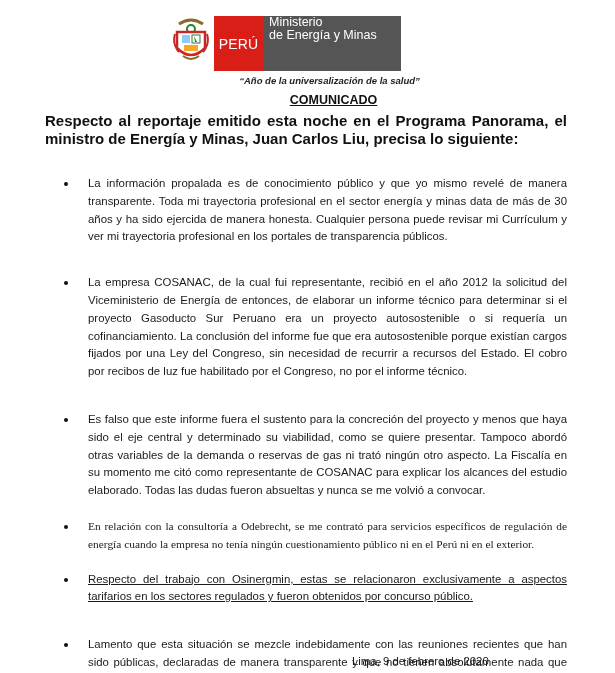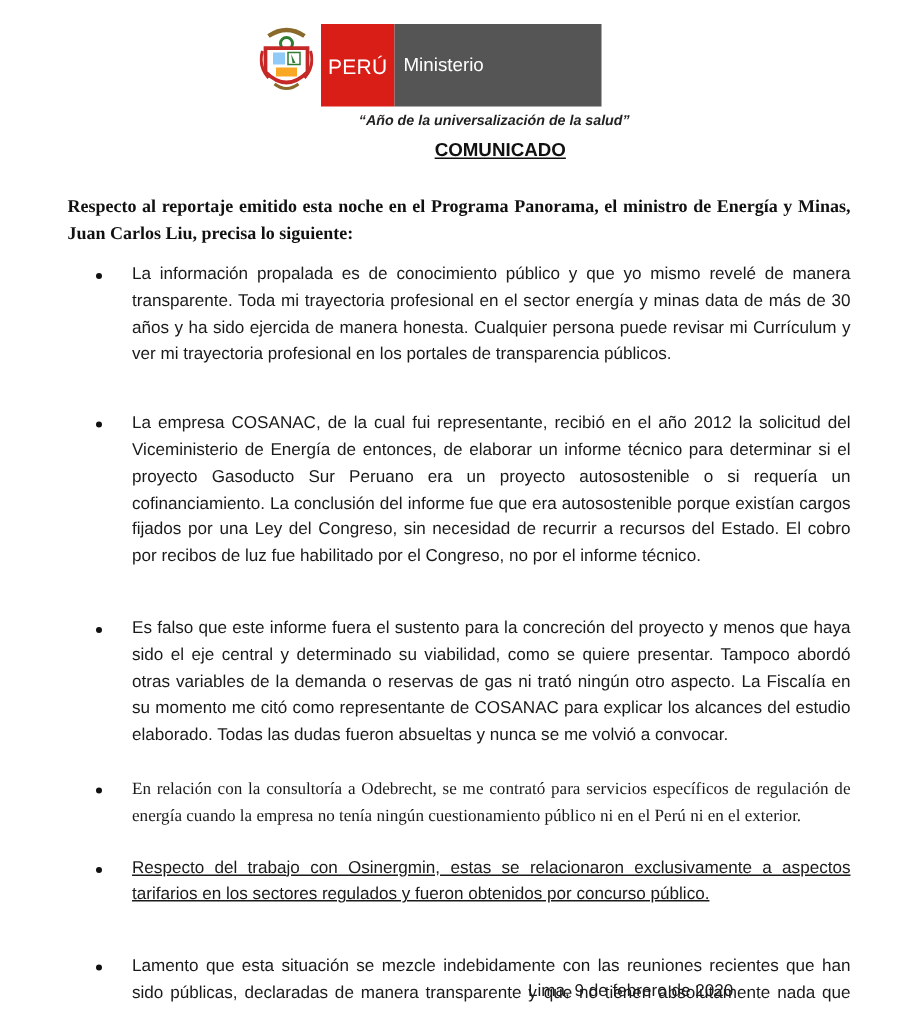--- a/index.html
+++ b/index.html
@@ -40,21 +40,21 @@
       justify-content: center;
       font-size: 14px;
       letter-spacing: 0.2px;
     }
     .ministry-box {
       width: 138px;
       background: #555556;
       color: #ffffff;
       display: flex;
       flex-direction: column;
-      justify-content: center;
+      justify-content: flex-start;
       padding-left: 6px;
       font-size: 12.5px;
       line-height: 13px;
       box-sizing: border-box;
     }
     .motto {
       position: absolute;
       left: 0;
       width: 615px;
       top: 75px;
@@ -74,27 +74,26 @@
       font-size: 12.5px;
       font-weight: bold;
       text-decoration: underline;
       color: #111;
       padding-left: 26px;
     }
     .intro {
       position: absolute;
       left: 45px;
       width: 522px;
-      top: 128px;
-      font-size: 12px;
+      top: 112px;
+      font-size: 15px;
       font-weight: bold;
       line-height: 18px;
       text-align: justify;
       color: #111;
-      font-family: Liberation Serif, serif;
     }
     .bullets {
       position: absolute;
       left: 45px;
       width: 522px;
       top: 175px;
       margin: 0;
       padding: 0;
       list-style: none;
     }
@@ -144,20 +143,21 @@
       <path d="M2 16 Q-1 26 6 34" stroke="#c62828" stroke-width="2" fill="none"></path>
       <path d="M34 16 Q37 26 30 34" stroke="#c62828" stroke-width="2" fill="none"></path>
       <path d="M10 38 Q18 44 26 38" stroke="#8a6a2a" stroke-width="2" fill="none"></path>
     </svg>
   </div>
   <div class="peru-box">
     <span>PERÚ</span>
   </div>
   <div class="ministry-box">
     <span>Ministerio</span>
+    <span>de Energía y Minas</span>
   </div>
 </div>
 
 <div class="motto">“Año de la universalización de la salud”</div>
 
 <div class="title">COMUNICADO</div>
 
 <div class="intro">Respecto al reportaje emitido esta noche en el Programa Panorama, el ministro de Energía y Minas, Juan Carlos Liu, precisa lo siguiente:</div>
 
 <ul class="bullets">

